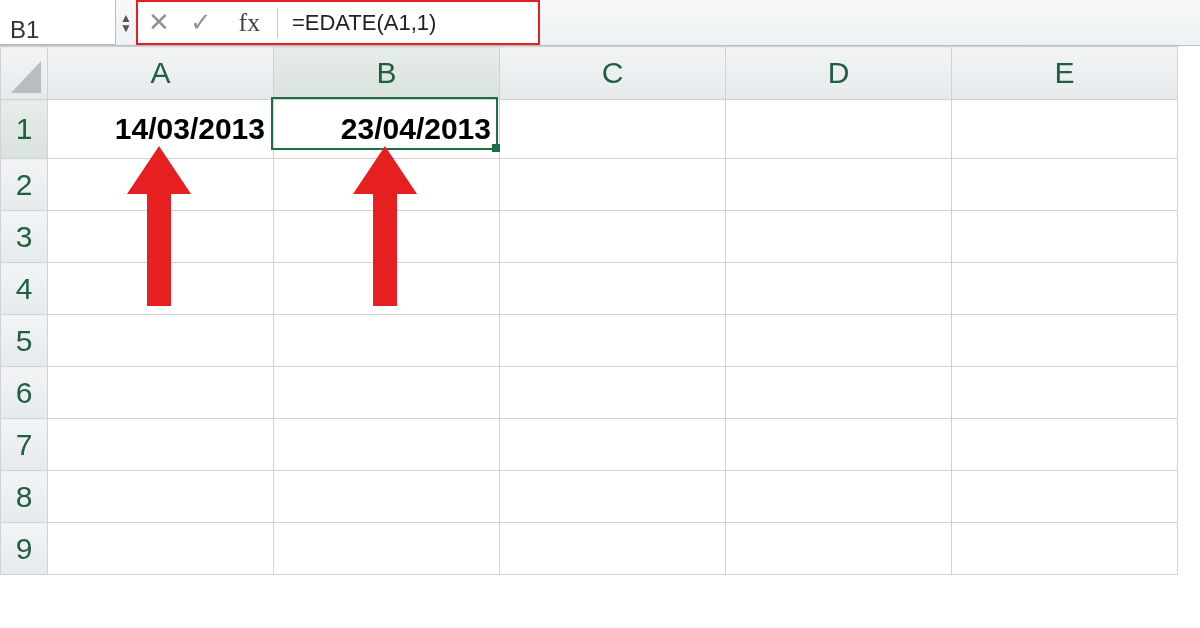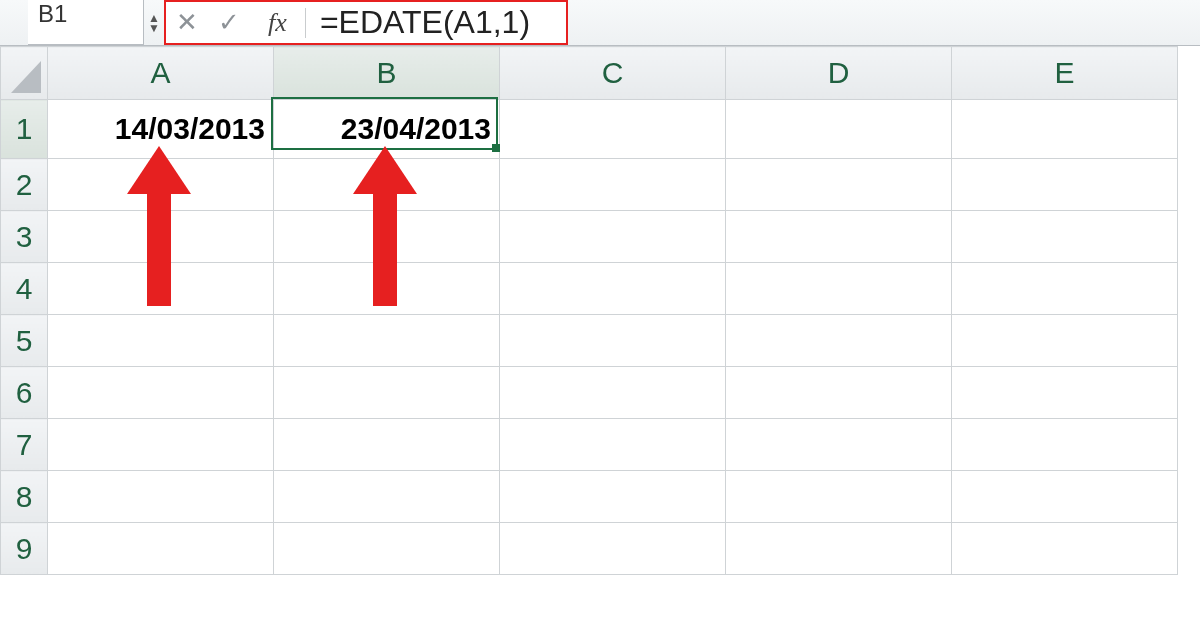--- a/index.html
+++ b/index.html
@@ -16,27 +16,26 @@
     align-items: stretch;
     height: 46px;
     background: linear-gradient(#f7f9fa,#eef1f3);
     border-bottom: 1px solid #b8bdc2;
     font-size: 24px;
     color: #333;
   }
   .namebox {
     width: 116px;
     display: flex;
-    align-items: flex-start;
+    align-items: flex-end;
     padding: 0 10px;
     background: #fff;
     border: 1px solid #b8bdc2;
     border-top: none;
     border-left: none;
-    margin-left: 28px;
   }
   .namebox span { flex: 1; }
   .stepper {
     display:flex;
     flex-direction: column;
     align-items: center;
     justify-content: center;
     padding: 0 4px;
     color:#555;
     font-size:12px;
@@ -55,33 +54,32 @@
     align-items:center;
     justify-content:center;
     color:#8d9297;
     font-size:26px;
   }
   .fx-label {
     width:56px;
     display:flex;
     align-items:center;
     justify-content:center;
-    font-style: italic;
     font-family: "Cambria Math", Georgia, serif;
     color:#444;
     font-size:26px;
     border-right:1px solid #c9ccce;
   }
   .formula-input {
     flex:1;
     padding:0 14px;
     display:flex;
     align-items:center;
     color:#222;
-    font-size:32px;
+    font-size:22px;
     min-width:260px;
   }
   .topbar-rest {
     flex:1;
     border-bottom:0;
   }
 
   
   .sheet {
     position: relative;

